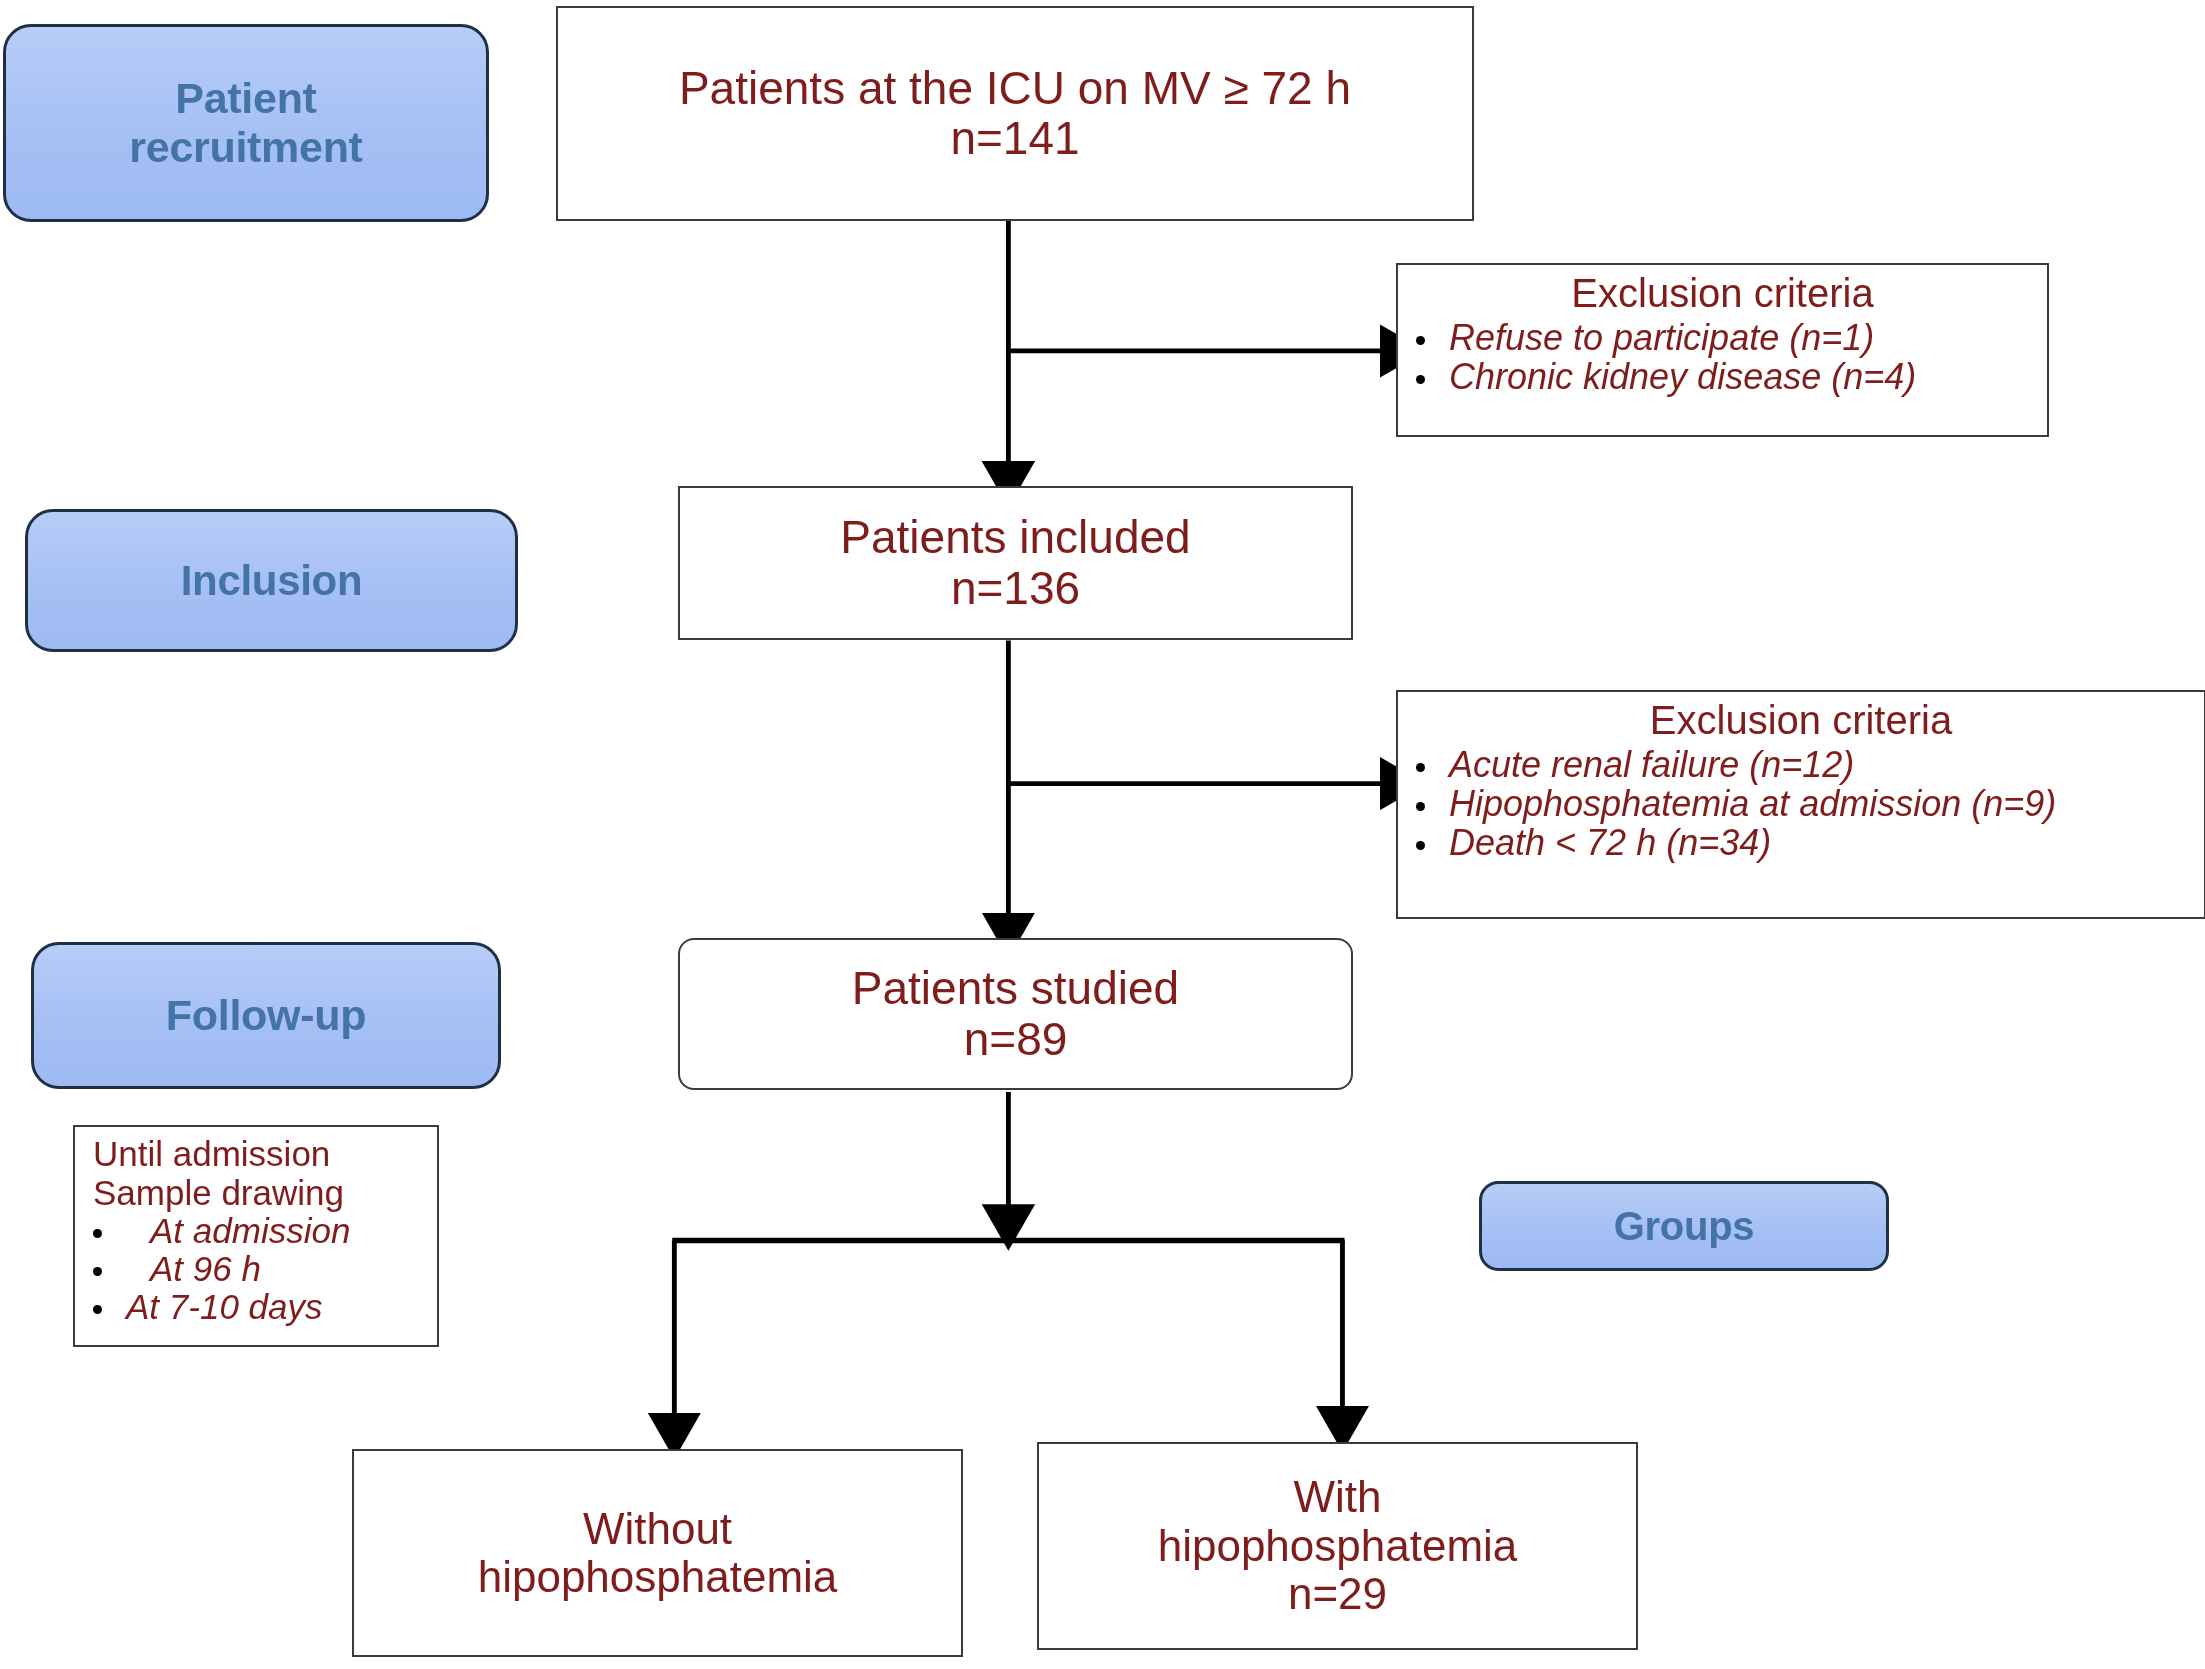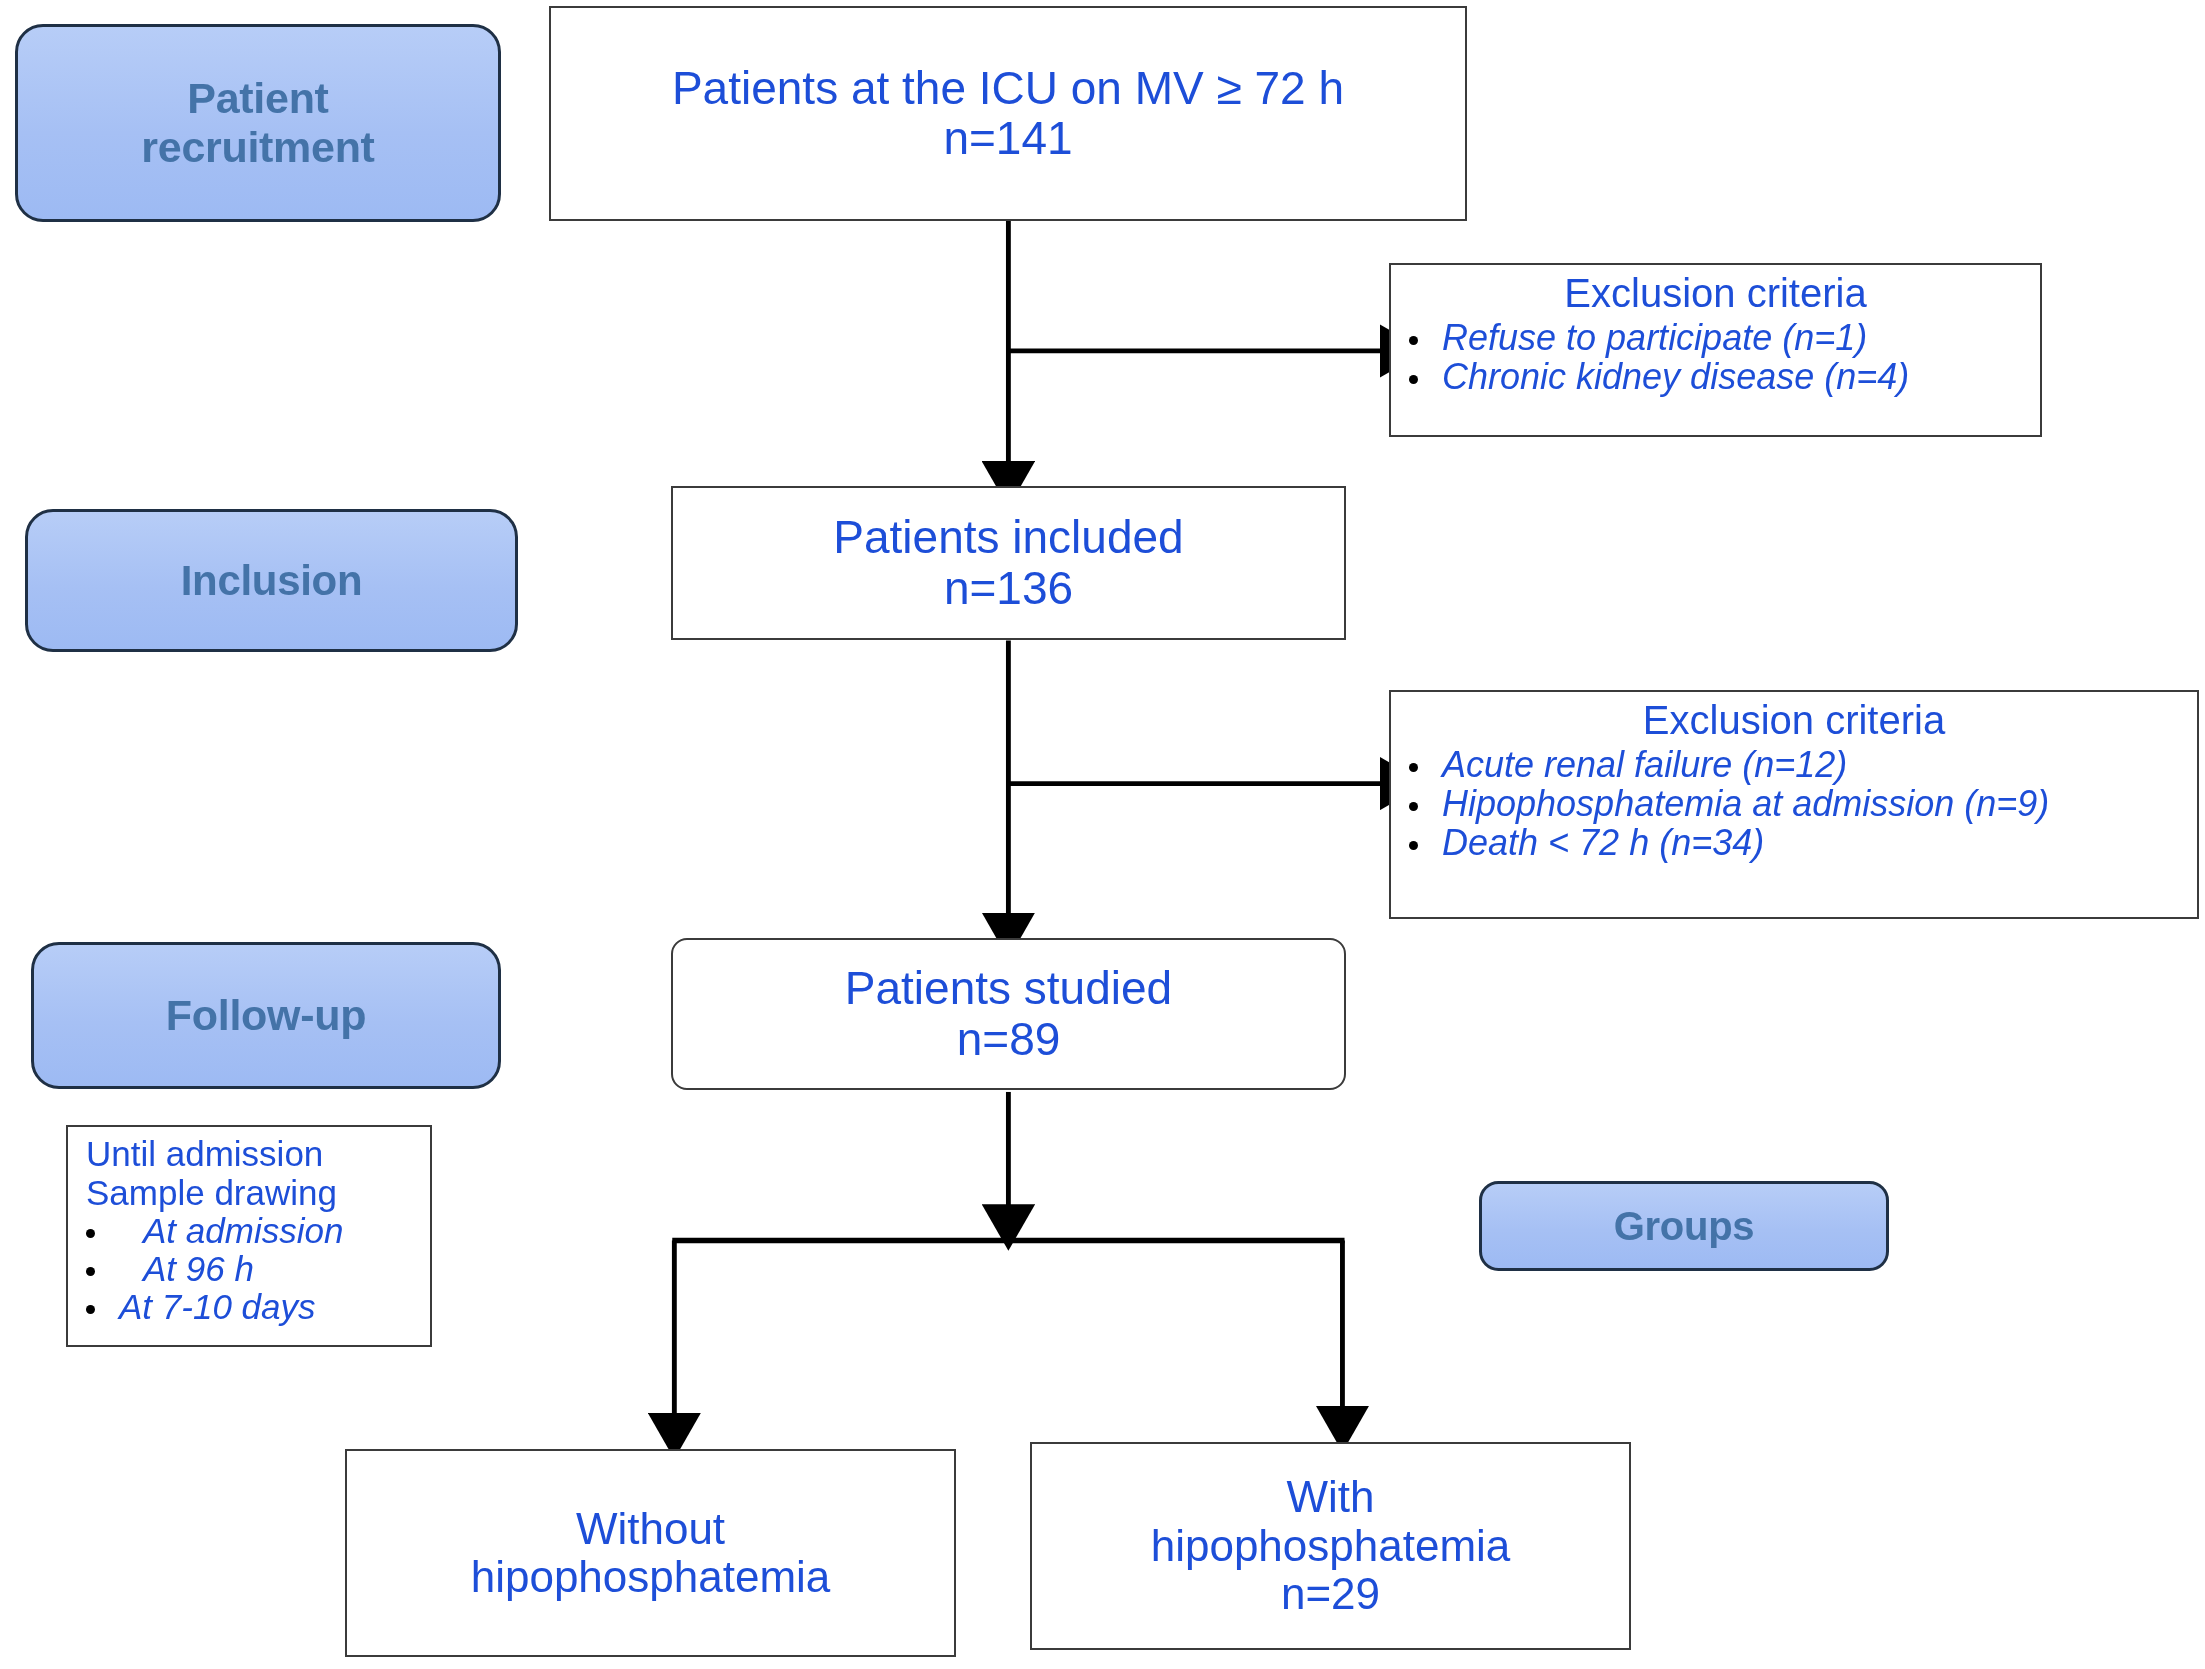--- a/index.html
+++ b/index.html
@@ -21,24 +21,24 @@
     line-height:1.12;
     letter-spacing:-0.3px;
   }
 
   
   .wbox{
     position:absolute;
     background:#ffffff;
     border:2.8px solid #3b3b3b;
     box-sizing:border-box;
-    color:#1d4ed8;
+    color:#7f1d1d;
     text-align:center;
     line-height:1.1;
-    display:flex;flex-direction:column;align-items:center;justify-content:center;
+    display:flex;flex-direction:column;align-items:center;justify-content:center;margin-left:7px;
   }
   .wbox.tl{text-align:left;align-items:flex-start;justify-content:flex-start;}
 
   .title{width:100%;text-align:center;}
   .blines{margin:0;padding:0;list-style:none;width:100%;font-style:italic;}
   .blines li{
     position:relative;
     padding-left:51px;
     line-height:1.08;
     white-space:nowrap;
@@ -69,21 +69,21 @@
 
     <path d="M1452,922 L1452,1322" stroke="#000" stroke-width="7" fill="none" marker-end="url(#ah)"></path>
     <path d="M1452,1128 L1995,1128" stroke="#000" stroke-width="7" fill="none" marker-end="url(#ah)"></path>
 
     <path d="M1452,1572 L1452,1742" stroke="#000" stroke-width="7" fill="none" marker-end="url(#ah)"></path>
     <path d="M968,1786 L1936,1786" stroke="#000" stroke-width="8" fill="none"></path>
     <path d="M971,1786 L971,2042" stroke="#000" stroke-width="7" fill="none" marker-end="url(#ah)"></path>
     <path d="M1933,1786 L1933,2032" stroke="#000" stroke-width="7" fill="none" marker-end="url(#ah)"></path>
   </svg>
 
-  <div class="bluebox" style="left:15px;top:23.6px;width:486px;height:198px;font-size:43px;">
+  <div class="bluebox" style="left:3px;top:23.6px;width:486px;height:198px;font-size:43px;">
     <span>
       <span>Patient</span><br>
       <span>recruitment</span>
     </span>
   </div>
 
   <div class="bluebox" style="left:25px;top:509px;width:493px;height:143px;font-size:42px;">
     <span>Inclusion</span>
   </div>
 

